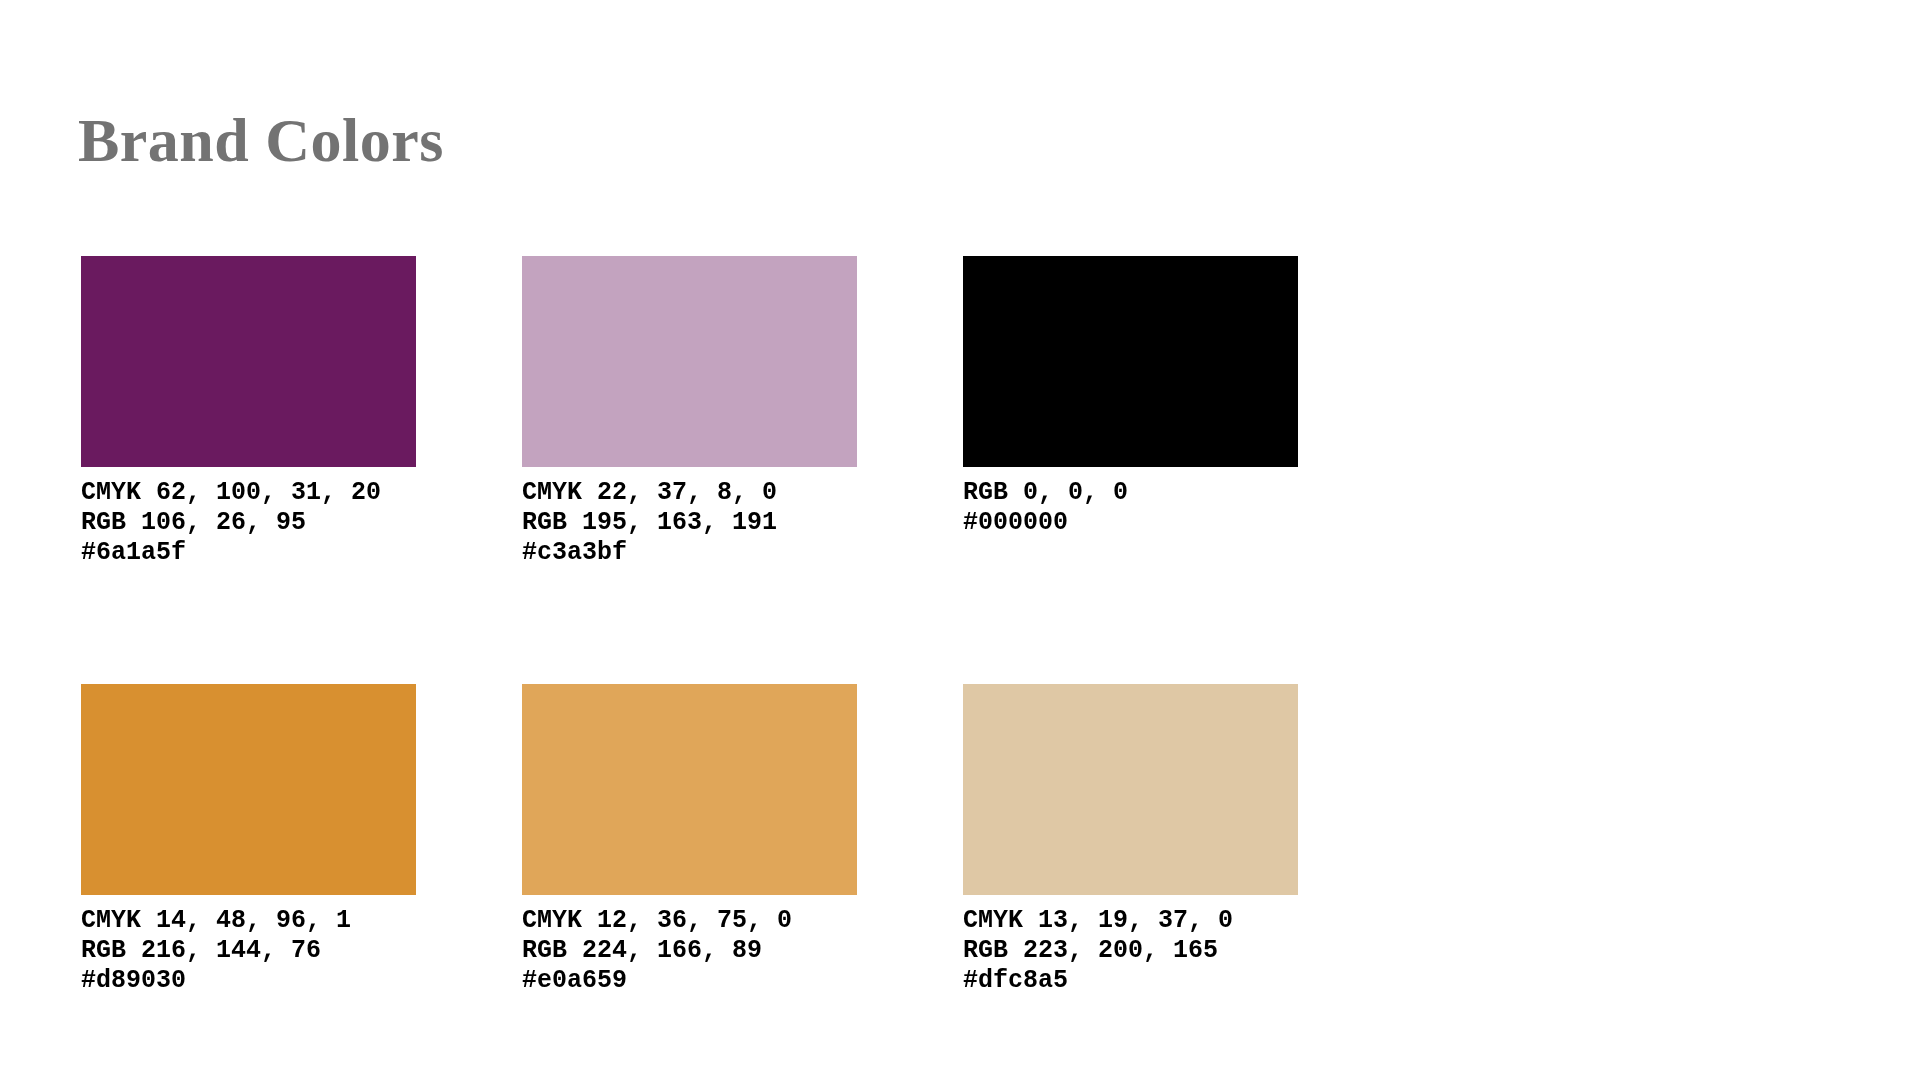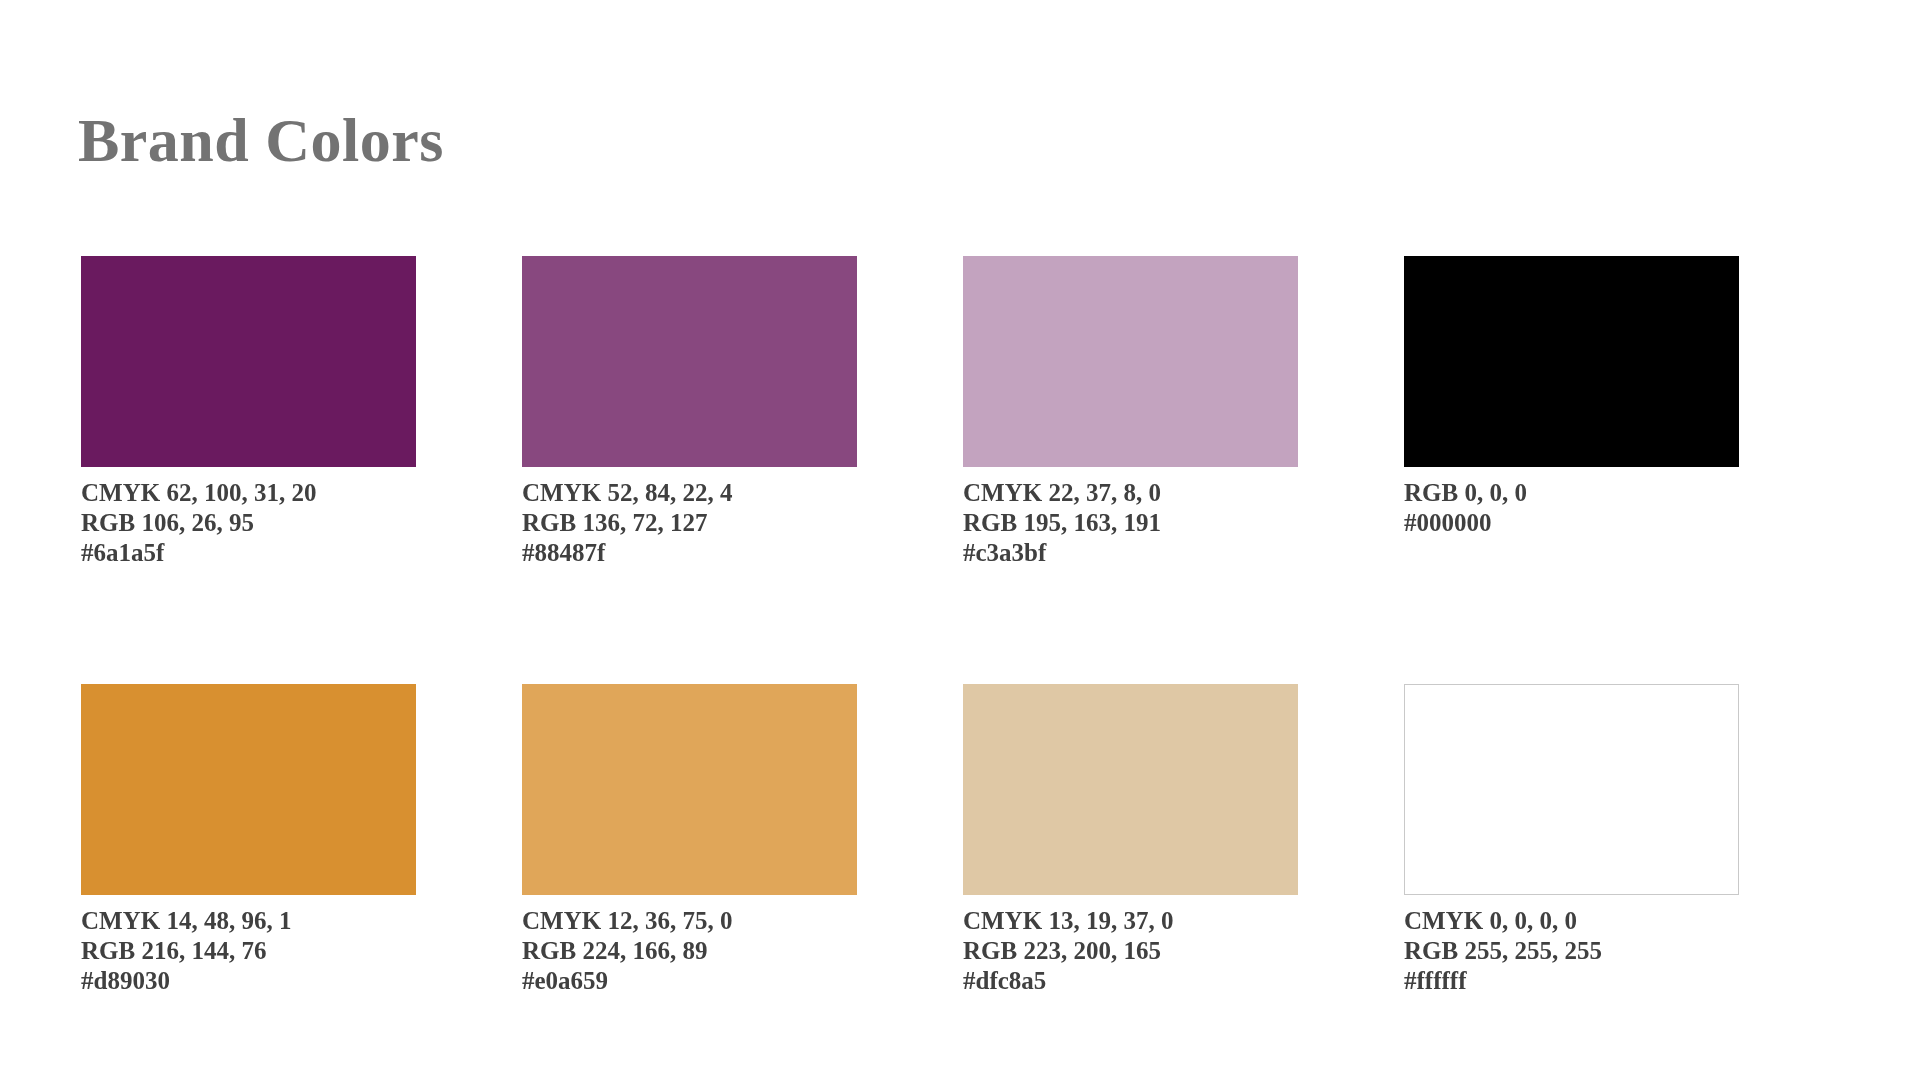--- a/index.html
+++ b/index.html
@@ -53,25 +53,25 @@
   .swatch-chip {
     width: 335px;
     height: 211px;
     box-sizing: border-box;
   }
   .swatch-chip.bordered {
     border: 1px solid #c9c9c9;
   }
   .swatch-info {
     margin-top: 11px;
-    font-family: Liberation Serif, serif;
+    font-family: Liberation Mono, monospace;
     font-weight: bold;
     font-size: 25px;
     line-height: 30px;
-    color: #404040;
+    color: #000000;
     white-space: nowrap;
   }
   .swatch-info .line {
     display: block;
   }
 </style>
 </head>
 <body style="background-color: rgb(255, 255, 255);">
 
 <div class="page" style="background-color: rgb(255, 255, 255);">
@@ -84,28 +84,20 @@
 
       <div class="swatch-cell">
         <div class="swatch-chip" style="background-color: rgb(106, 26, 95);"></div>
         <div class="swatch-info">
           <span class="line">CMYK 62, 100, 31, 20</span>
           <span class="line">RGB 106, 26, 95</span>
           <span class="line">#6a1a5f</span>
         </div>
       </div>
 
-      <div class="swatch-cell">
-        <div class="swatch-chip" style="background-color: rgb(136, 72, 127);"></div>
-        <div class="swatch-info">
-          <span class="line">CMYK 52, 84, 22, 4</span>
-          <span class="line">RGB 136, 72, 127</span>
-          <span class="line">#88487f</span>
-        </div>
-      </div>
 
       <div class="swatch-cell">
         <div class="swatch-chip" style="background-color: rgb(195, 163, 191);"></div>
         <div class="swatch-info">
           <span class="line">CMYK 22, 37, 8, 0</span>
           <span class="line">RGB 195, 163, 191</span>
           <span class="line">#c3a3bf</span>
         </div>
       </div>
 
@@ -141,26 +133,18 @@
 
       <div class="swatch-cell">
         <div class="swatch-chip" style="background-color: rgb(223, 200, 165);"></div>
         <div class="swatch-info">
           <span class="line">CMYK 13, 19, 37, 0</span>
           <span class="line">RGB 223, 200, 165</span>
           <span class="line">#dfc8a5</span>
         </div>
       </div>
 
-      <div class="swatch-cell">
-        <div class="swatch-chip bordered" style="background-color: rgb(255, 255, 255);"></div>
-        <div class="swatch-info">
-          <span class="line">CMYK 0, 0, 0, 0</span>
-          <span class="line">RGB 255, 255, 255</span>
-          <span class="line">#ffffff</span>
-        </div>
-      </div>
 
     </div>
 
   </div>
 
 </div>
 
 </body></html>

